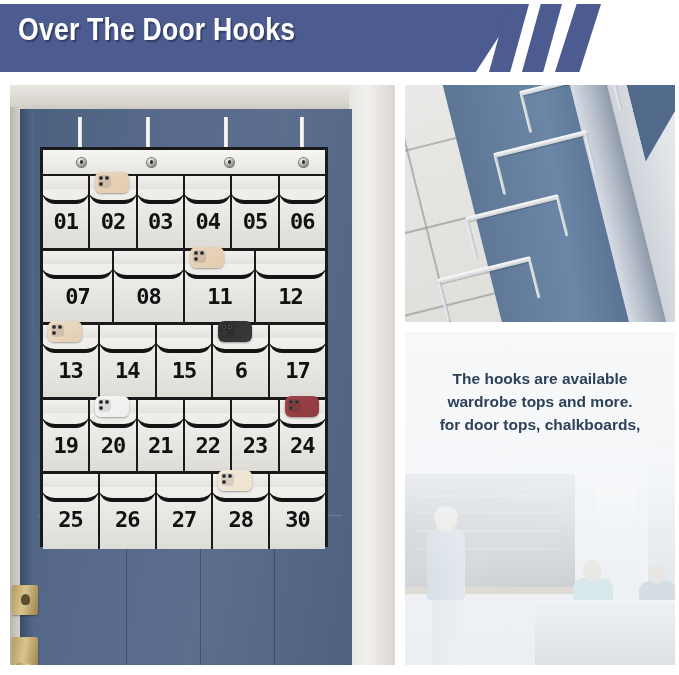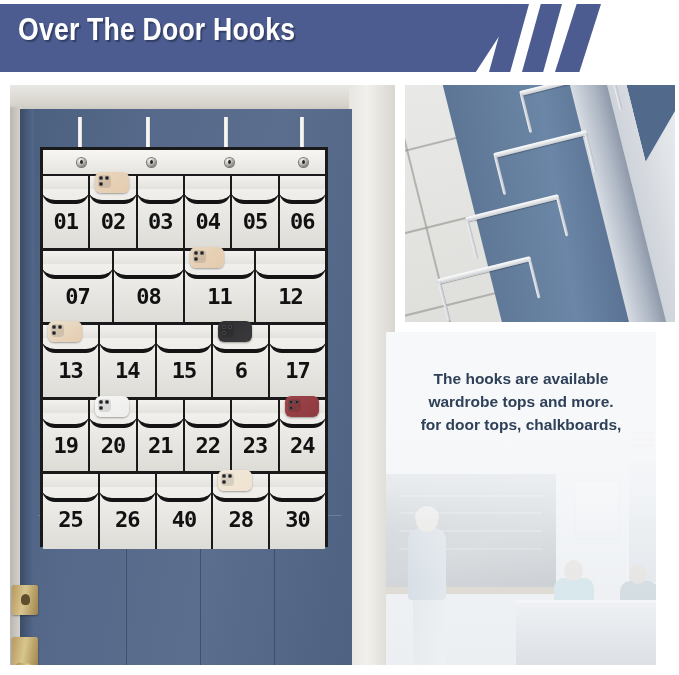--- a/index.html
+++ b/index.html
@@ -198,21 +198,21 @@
   }
   .hook .leg-l, .hook .leg-r {
     position: absolute; top: 3px; width: 3px; height: 40px;
     background: linear-gradient(90deg,#f2f4f6,#b8bdc4);
     border-radius: 2px;
   }
   .hook .leg-l { left: 0; }
   .hook .leg-r { right: 0; }
 
   
-  .panel-br { left: 386px; top: 332px; width: 270px; height: 333px; background: #f9a8d4; }
+  .panel-br { left: 405px; top: 332px; width: 270px; height: 333px; background: #f9a8d4; }
   .class-photo { position: absolute; left: 0; top: 0; width: 270px; height: 333px; }
   .cls-wall { position:absolute; left:0; top:0; width:270px; height:333px;
      background: linear-gradient(#f6f7f9 0%, #e7eaee 45%, #dfe3e8 100%); }
   .cls-chalk {
     position:absolute; left:-5px; top:142px; width:175px; height:120px;
     background: linear-gradient(160deg,#7d858c,#9aa1a7 60%,#8b9299);
     border-bottom: 7px solid #b9ad9a;
   }
   .cls-chalk::after {
     content:""; position:absolute; left:18px; top:14px; right:14px; height:74px;
@@ -497,21 +497,21 @@
                 <div class="pnum">25</div>
               </div>
               <div class="pcell">
                 <div class="pcell-top"></div>
                 <div class="flap"></div>
                 <div class="pnum">26</div>
               </div>
               <div class="pcell">
                 <div class="pcell-top"></div>
                 <div class="flap"></div>
-                <div class="pnum">40</div>
+                <div class="pnum">27</div>
               </div>
               <div class="pcell">
                 <div class="pcell-top"></div>
                 <div class="flap"></div>
                 <div class="pnum">28</div>
                 <div class="phone" style="background: linear-gradient(145deg, rgb(242, 232, 217), rgb(239, 226, 207)); left: 5px; top: -4px;">
                   <div class="cam" style="background: rgba(0, 0, 0, 0.1);">
                     <i class="a"></i>
                     <i class="b"></i>
                     <i class="c"></i>

